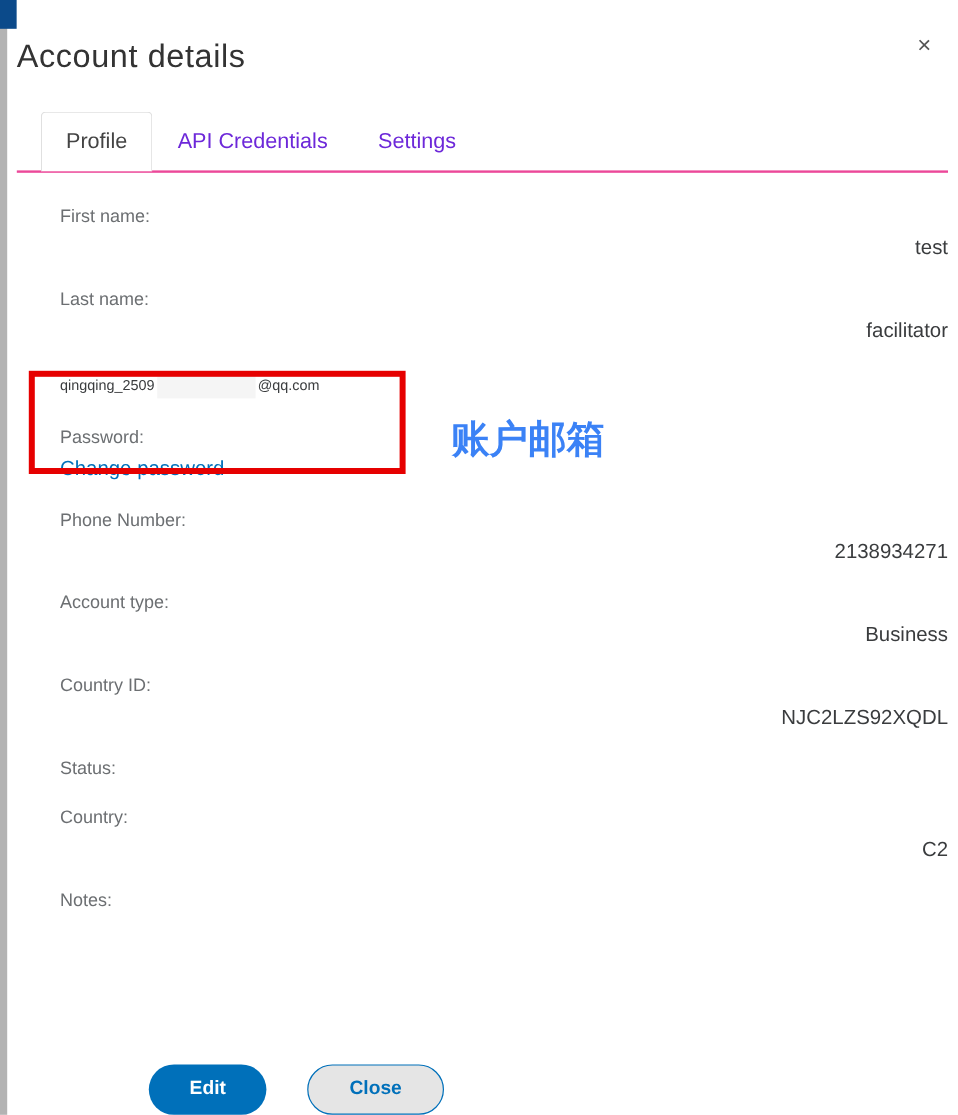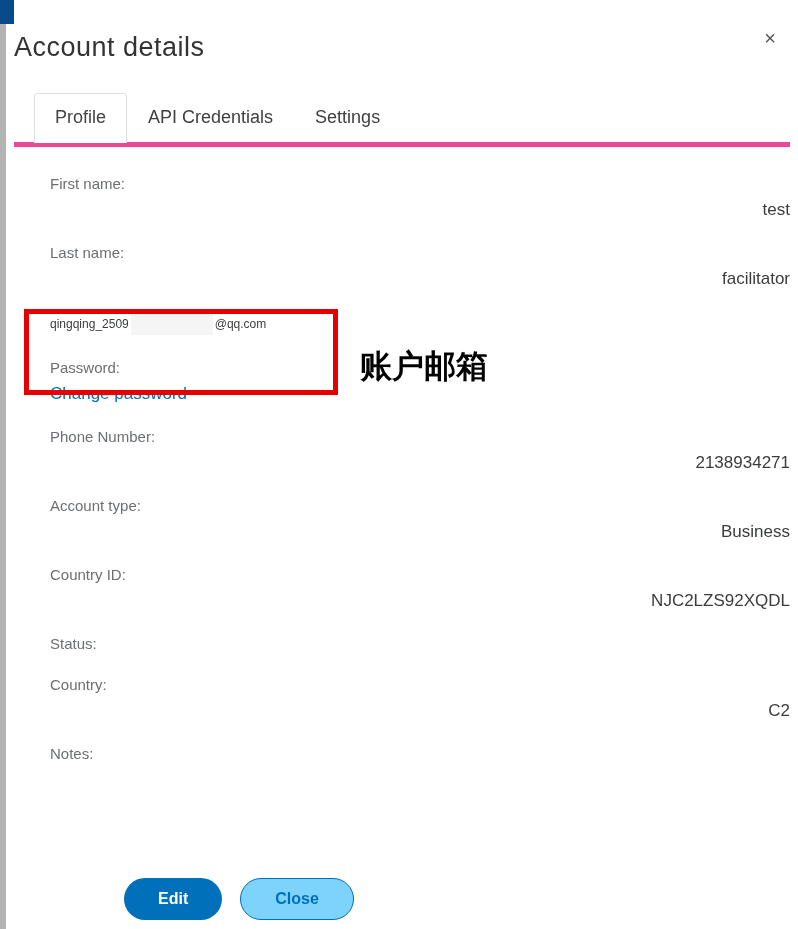--- a/index.html
+++ b/index.html
@@ -35,27 +35,27 @@
     position: absolute;
     top: 28px; right: 14px;
     font-size: 20px;
     color: #555;
     cursor: pointer;
     line-height: 1;
   }
   .tabs {
     display: flex;
     margin-top: 30px;
-    border-bottom: 5px solid #ec4899;
+    border-bottom: 2px solid #ec4899;
     padding-left: 20px;
   }
   .tab {
     padding: 13px 20px 14px 20px;
     font-size: 18px;
-    color: #404040;
+    color: #6d28d9;
     cursor: pointer;
     border: 1px solid transparent;
     border-bottom: none;
     margin-bottom: -1px;
   }
   .tab.active {
     color: #444;
     border-color: #e0e0e0;
     border-bottom: 1px solid #fff;
     border-radius: 4px 4px 0 0;
@@ -95,52 +95,53 @@
     margin: 0 2px;
     vertical-align: middle;
   }
   .highlight-box {
     position: absolute;
     border: 5px solid #e60000;
     pointer-events: none;
   }
   .annotation {
     position: absolute;
-    color: #000000;
+    color: #3b82f6;
     font-size: 32px;
     font-weight: 600;
     font-family: "Microsoft YaHei", "PingFang SC", sans-serif;
+    margin-left: 16px;
   }
   .footer {
     position: absolute;
     bottom: 0; left: 0; right: 0;
     height: 60px;
     display: flex;
-    gap: 18px;
+    gap: 34px;
     padding-left: 110px;
-    align-items: center;
+    align-items: flex-end;
   }
   .btn {
     height: 42px;
     border-radius: 21px;
     font-size: 16px;
     font-weight: 600;
     padding: 0 34px;
     cursor: pointer;
     border: none;
     display: inline-flex;
     align-items: center;
     justify-content: center;
   }
   .btn-primary {
     background: #0070ba;
     color: #fff;
   }
   .btn-secondary {
-    background: #7dd3fc;
+    background: #e5e5e5;
     color: #0070ba;
     border: 1.5px solid #0070ba;
   }
 </style>
 </head>
 <body>
 
 <div class="left-strip"></div>
 <div class="top-strip"></div>
 

